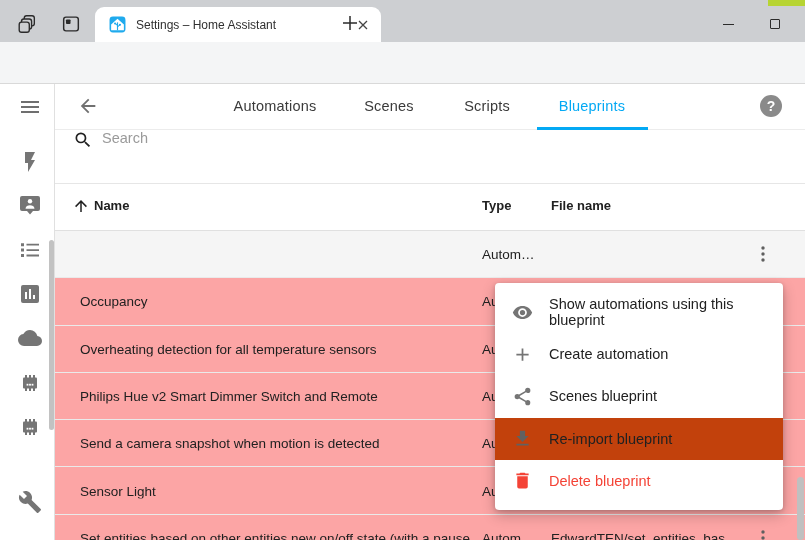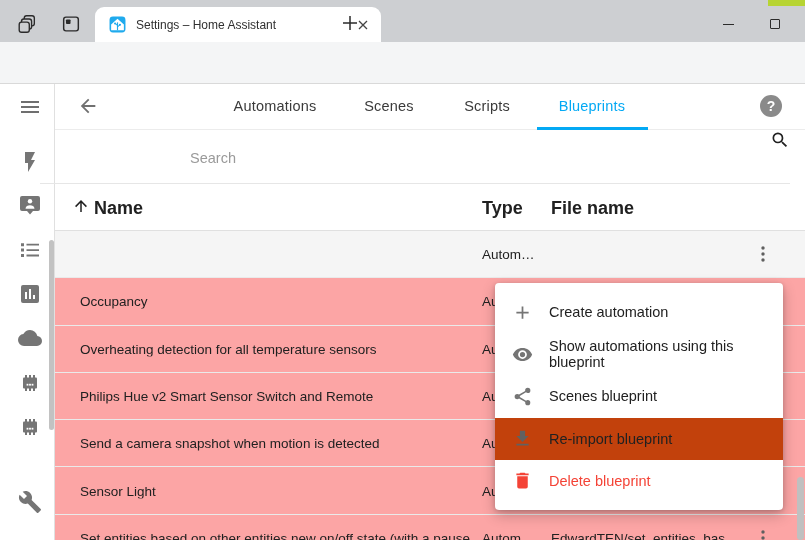--- a/index.html
+++ b/index.html
@@ -55,30 +55,30 @@
   .ha-back { position:absolute; left:77px; top:95px; width:22px; height:22px; cursor:pointer; }
   .ha-tab { position:absolute; top:98px; transform:translateX(-50%); font-size:14.5px;
             font-weight:500; color:#3a3a3a; letter-spacing:.2px; cursor:pointer; white-space:nowrap; }
   .ha-tab.active { color:#03a9f4; }
   .tab-underline { position:absolute; left:537px; top:127px; width:111px; height:3px;
                    background:#03a9f4; }
   .help-btn { position:absolute; left:760px; top:95px; width:22px; height:22px; border-radius:50%;
               background:#8a8a8a; color:#fff; font-size:14px; font-weight:bold; display:flex;
               align-items:center; justify-content:center; cursor:pointer; }
 
-  .search-row { position:absolute; left:40px; top:130px; width:750px; height:54px;
-                border-bottom:1px solid #e6e6e6; display:flex; align-items:flex-end;flex-direction:column; }
+  .search-row { position:absolute; left:55px; top:130px; width:750px; height:54px;
+                border-bottom:1px solid #e6e6e6; display:flex; align-items:flex-start; }
   .search-icon { width:20px; height:20px; margin-left:18px; }
   .search-input { border:none; outline:none; font-size:14.5px; color:#212121; margin-left:9px;
                   width:600px; font-family:inherit; background:transparent; }
   .search-input::placeholder { color:#9a9a9a; }
 
   .thead { position:absolute; left:55px; top:184px; width:750px; height:47px;
            border-bottom:1px solid #e0e0e0; background:#fff; }
-  .th { position:absolute; top:14px; font-size:18px; font-weight:700; color:#212121; cursor:pointer; }
+  .th { position:absolute; top:14px; font-size:13px; font-weight:700; color:#212121; cursor:pointer; }
   .sort-arrow { position:absolute; left:17px; top:13px; width:18px; height:18px; }
 
   .rows { position:absolute; left:55px; top:231px; width:750px; height:309px; overflow:hidden; }
   .row { position:relative; width:750px; height:47.3px; border-bottom:1px solid #eaeaea;
          background:#fca5a5; cursor:pointer; }
   .row.selected { background:#f5f5f5; }
   .cell { position:absolute; top:50%; transform:translateY(-50%); font-size:13.5px; color:#212121;
           white-space:nowrap; overflow:hidden; }
   .c-name { left:25px; max-width:390px; }
   .c-type { left:427px; max-width:58px; }
@@ -340,21 +340,21 @@
       <span class="cell c-file"></span>
       <div class="row-menu-btn">
         <svg viewBox="0 0 24 24" fill="#5f5f5f">
             <circle cx="12" cy="6" r="1.7"></circle>
             <circle cx="12" cy="12" r="1.7"></circle>
             <circle cx="12" cy="18" r="1.7"></circle>
           </svg>
       </div>
     </div>
     <div class="row">
-      <span class="cell c-name">Philips Hue v2 Smart Sensor Switch and Remote</span>
+      <span class="cell c-name">Philips Hue v2 Smart Dimmer Switch and Remote</span>
       <span class="cell c-type">Autom…</span>
       <span class="cell c-file"></span>
       <div class="row-menu-btn">
         <svg viewBox="0 0 24 24" fill="#5f5f5f">
             <circle cx="12" cy="6" r="1.7"></circle>
             <circle cx="12" cy="12" r="1.7"></circle>
             <circle cx="12" cy="18" r="1.7"></circle>
           </svg>
       </div>
     </div>
@@ -392,29 +392,29 @@
             <circle cx="12" cy="12" r="1.7"></circle>
             <circle cx="12" cy="18" r="1.7"></circle>
           </svg>
       </div>
     </div>
   </div>
 
   <div class="ctx-menu">
     <div class="menu-item">
       <svg class="mi-icon" viewBox="0 0 24 24" fill="#757575">
-        <path d="M19 13h-6v6h-2v-6H5v-2h6V5h2v6h6v2z"></path>
-      </svg>
-      <span class="mi-label">Create automation</span>
+        <path d="M12 4.5C7 4.5 2.73 7.61 1 12c1.73 4.39 6 7.5 11 7.5s9.27-3.11 11-7.5c-1.73-4.39-6-7.5-11-7.5M12 17a5 5 0 0 1-5-5 5 5 0 0 1 5-5 5 5 0 0 1 5 5 5 5 0 0 1-5 5m0-8a3 3 0 0 0-3 3 3 3 0 0 0 3 3 3 3 0 0 0 3-3 3 3 0 0 0-3-3z"></path>
+      </svg>
+      <span class="mi-label">Show automations using this blueprint</span>
     </div>
     <div class="menu-item">
       <svg class="mi-icon" viewBox="0 0 24 24" fill="#757575">
-        <path d="M12 4.5C7 4.5 2.73 7.61 1 12c1.73 4.39 6 7.5 11 7.5s9.27-3.11 11-7.5c-1.73-4.39-6-7.5-11-7.5M12 17a5 5 0 0 1-5-5 5 5 0 0 1 5-5 5 5 0 0 1 5 5 5 5 0 0 1-5 5m0-8a3 3 0 0 0-3 3 3 3 0 0 0 3 3 3 3 0 0 0 3-3 3 3 0 0 0-3-3z"></path>
-      </svg>
-      <span class="mi-label">Show automations using this blueprint</span>
+        <path d="M19 13h-6v6h-2v-6H5v-2h6V5h2v6h6v2z"></path>
+      </svg>
+      <span class="mi-label">Create automation</span>
     </div>
     <div class="menu-item">
       <svg class="mi-icon" viewBox="0 0 24 24" fill="#757575">
         <path d="M18 16.08c-.76 0-1.44.3-1.96.77L8.91 12.7c.05-.23.09-.46.09-.7s-.04-.47-.09-.7l7.05-4.11c.54.5 1.25.81 2.04.81a3 3 0 0 0 3-3 3 3 0 0 0-3-3 3 3 0 0 0-3 3c0 .24.04.47.09.7L8.04 9.81C7.5 9.31 6.79 9 6 9a3 3 0 0 0-3 3 3 3 0 0 0 3 3c.79 0 1.5-.31 2.04-.81l7.12 4.16c-.05.21-.08.43-.08.65a2.92 2.92 0 0 0 2.92 2.92 2.92 2.92 0 0 0 2.92-2.92A2.92 2.92 0 0 0 18 16.08z"></path>
       </svg>
       <span class="mi-label">Scenes blueprint</span>
     </div>
     <div class="menu-item hovered">
       <svg class="mi-icon" viewBox="0 0 24 24" fill="#616161">
         <path d="M5 20h14v-2H5v2zM19 9h-4V3H9v6H5l7 7 7-7z"></path>

